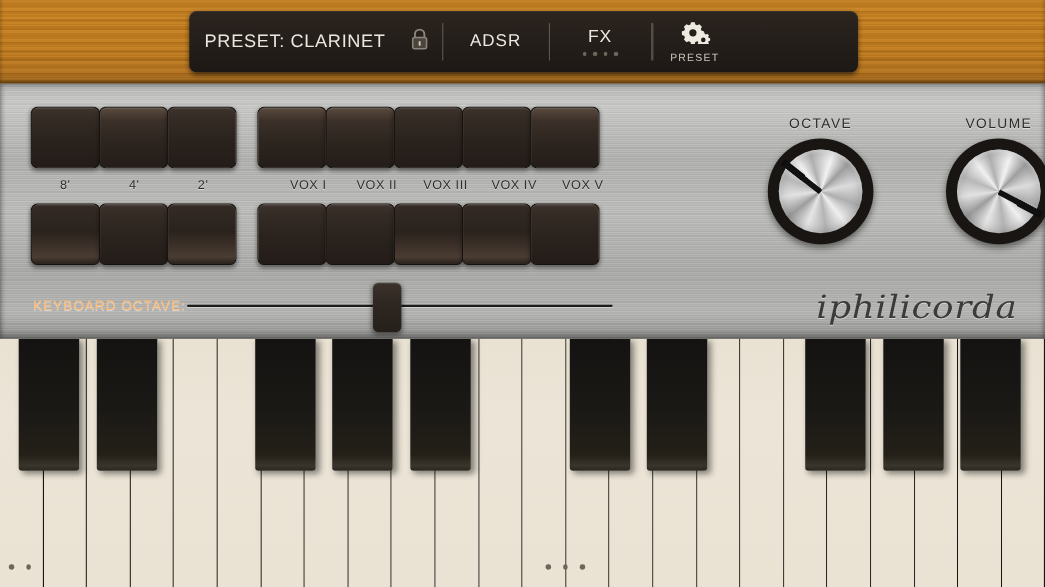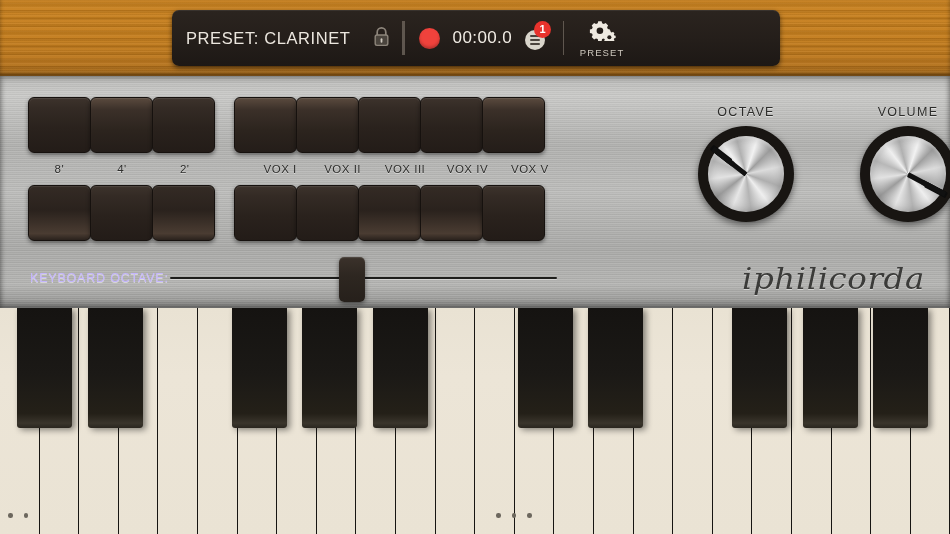--- a/index.html
+++ b/index.html
@@ -147,21 +147,21 @@
     width: 26px; height: 5px; background: #111; border-radius: 1px;
   }
   .knob-ptr i {
     position: absolute; right: -2px; top: -0.5px;
     width: 24px; height: 6px; background: #0d0d0d; border-radius: 1px;
   }
 
   
   .oct-label {
     position: absolute; left: 30px; top: 271px;
-    font-size: 12.5px; letter-spacing: .8px; color: #c4b5fd;
+    font-size: 12.5px; letter-spacing: .8px; color: #fdba74;
     text-shadow: 0 1px 0 rgba(255,255,255,0.5);
   }
   .oct-track {
     position: absolute; left: 170px; top: 277px; width: 387px; height: 2px;
     background: #1d1d1b; border-radius: 1px;
     box-shadow: 0 1px 0 rgba(255,255,255,0.35);
   }
   .oct-handle {
     position: absolute; left: 349px; top: 257px; width: 26px; height: 45px;
     border-radius: 5px;
@@ -219,38 +219,38 @@
         <svg width="17" height="21" viewBox="0 0 17 21" aria-hidden="true">
           <path d="M4.2 9V6.2a4.3 4.3 0 0 1 8.6 0V9" fill="none" stroke="#8d857b" stroke-width="1.7"></path>
           <rect x="2.2" y="9" width="12.6" height="10.4" rx="1.8" fill="#4a443d" stroke="#8d857b" stroke-width="1.4"></rect>
           <rect x="7.6" y="12.3" width="1.8" height="4.4" rx=".9" fill="#cfc9bf"></rect>
         </svg>
       </span>
     </div>
 
     <div class="tb-div"></div>
 
+    <div class="tb-seg adsr-seg">
+      <span class="txt">ADSR</span>
+    </div>
 
     <div class="tb-div"></div>
 
+    <div class="tb-seg fx-seg">
+      <span class="txt">FX</span>
+      <span class="fx-dots">
+        <i></i>
+          <i></i>
+          <i></i>
+          <i></i>
+      </span>
+    </div>
 
     <div class="tb-div"></div>
 
-    <div class="tb-seg rec-seg">
-      <span class="rec-dot"></span>
-      <span class="rec-time">00:00.0</span>
-      <span class="list-wrap">
-        <span class="list-ico">
-            <i></i>
-            <i></i>
-            <i></i>
-          </span>
-        <span class="badge">1</span>
-      </span>
-    </div>
 
     <div class="tb-div"></div>
 
     <div class="tb-seg bright-seg">
       <span>
         <svg width="28" height="22" viewBox="0 0 28 22" aria-hidden="true">
           <g fill="#efeae1">
             <path d="M10.2 2.2h3.4l.5 2.1 1.7.7 1.9-1 2.4 2.4-1 1.9.7 1.7 2.1.5v3.4l-2.1.5-.7 1.7 1 1.9-2.4 2.4-1.9-1-1.7.7-.5 2.1h-3.4l-.5-2.1-1.7-.7-1.9 1-2.4-2.4 1-1.9-.7-1.7-2.1-.5v-3.4l2.1-.5.7-1.7-1-1.9L6.1 4l1.9 1 1.7-.7z"></path>
           </g>
           <circle cx="11.9" cy="11.8" r="3.3" fill="#241e1a"></circle>

